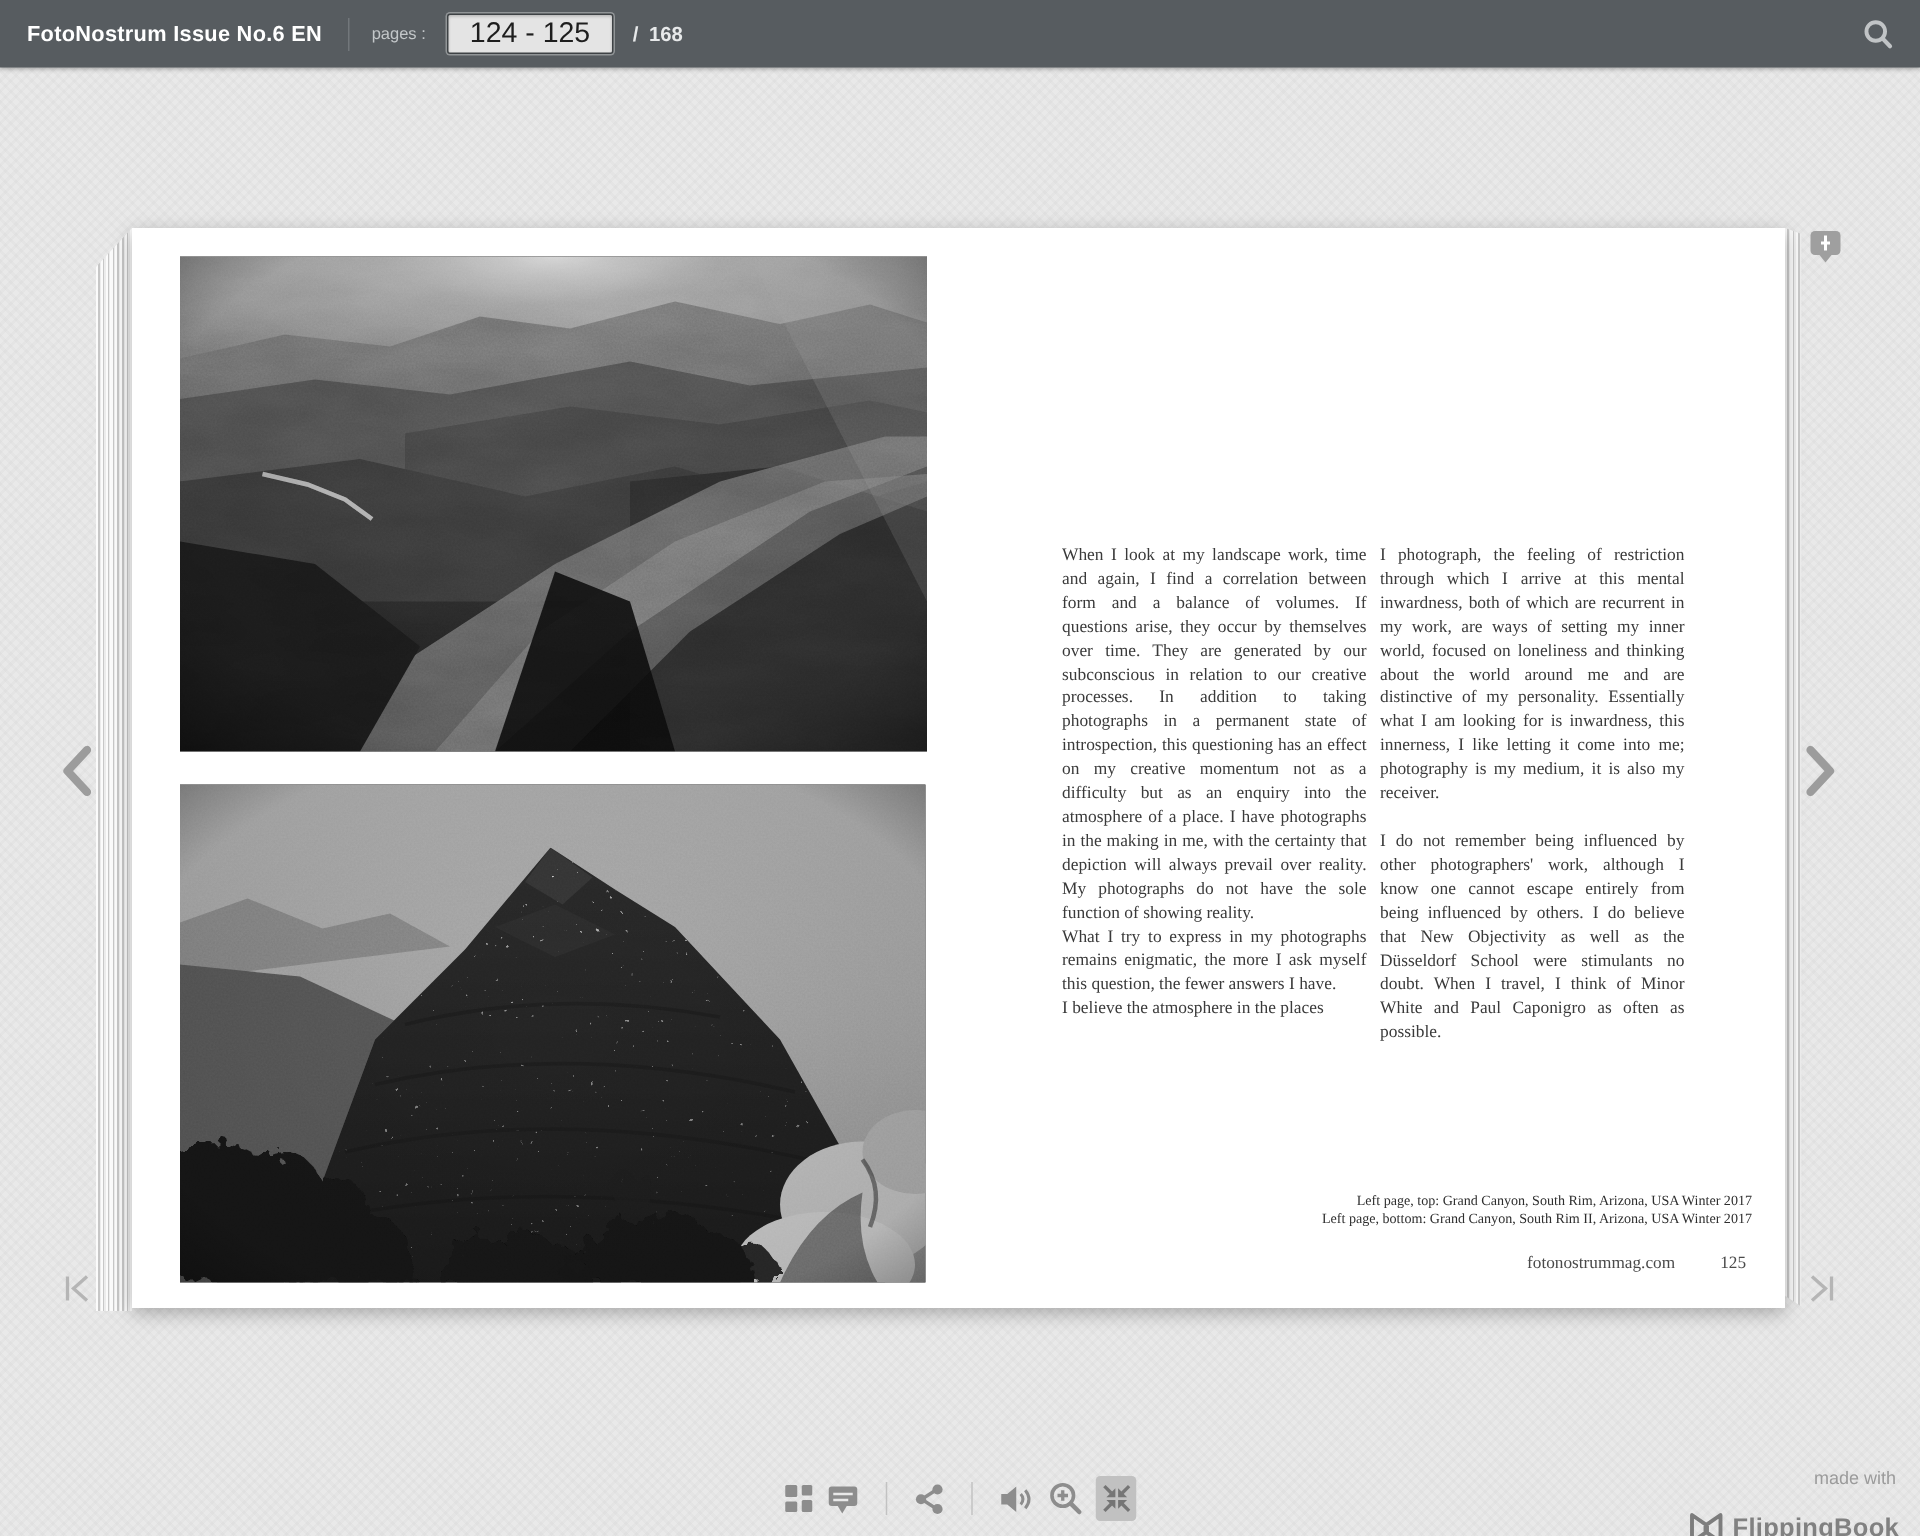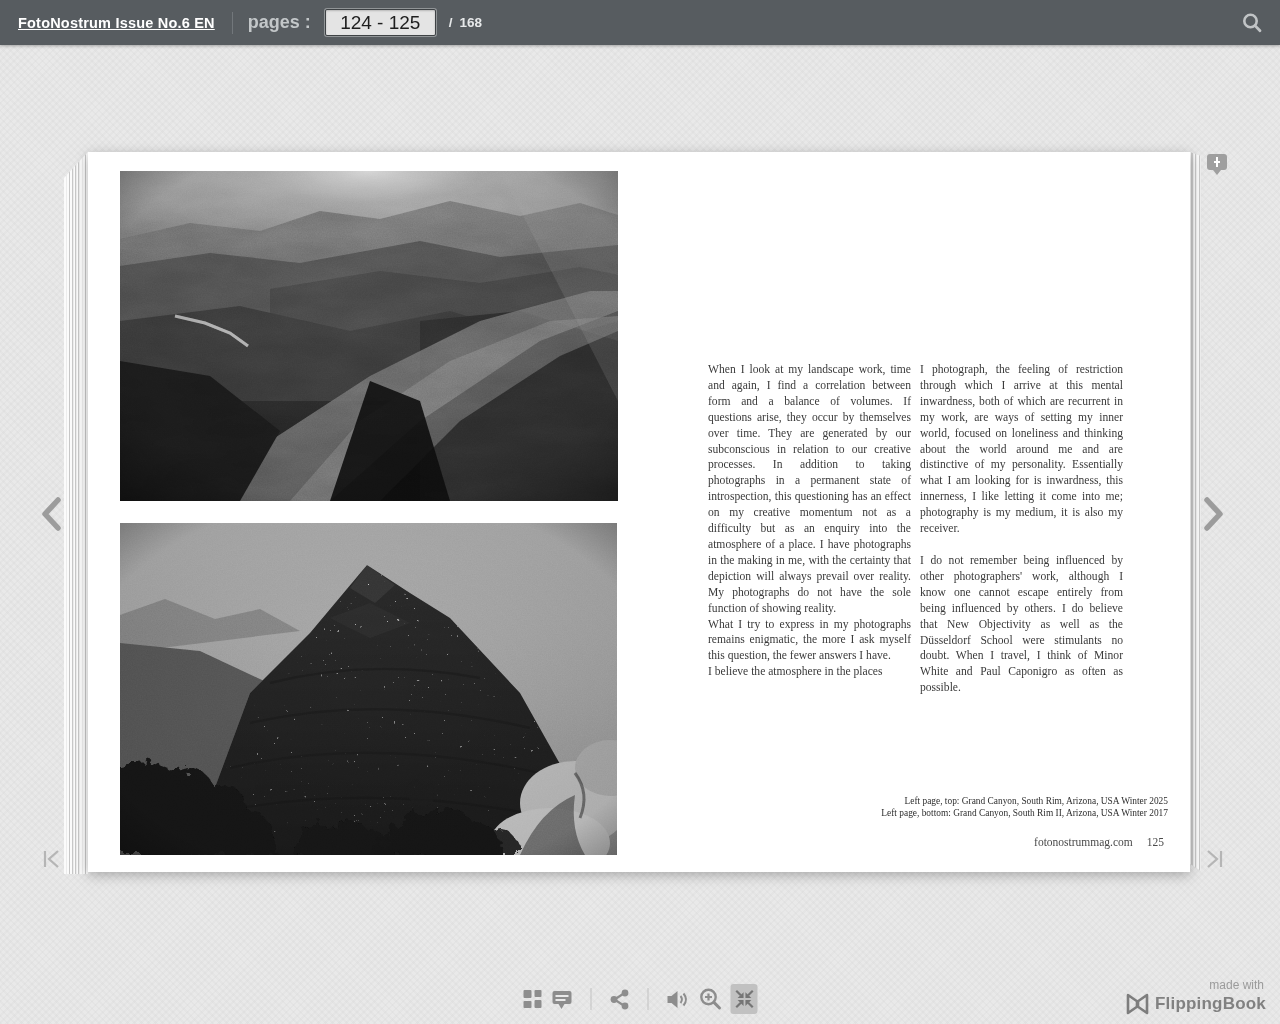--- a/index.html
+++ b/index.html
@@ -12,23 +12,23 @@
       repeating-linear-gradient(-45deg, rgba(0,0,0,0.018) 0 2px, transparent 2px 5px);
     position:relative;
   }
 
   
   .topbar {
     position:absolute; left:0; top:0; width:1280px; height:45px;
     background:#575c60; box-shadow:0 1px 3px rgba(0,0,0,.3);
     display:flex; align-items:center; z-index:20;
   }
-  .topbar .title { color:#ffffff; font-size:14.5px; font-weight:bold; margin-left:18px; letter-spacing:.2px;text-decoration:underline; }
+  .topbar .title { color:#ffffff; font-size:14.5px; font-weight:bold; margin-left:18px; letter-spacing:.2px; }
   .topbar .vdiv { width:1px; height:22px; background:#72777b; margin:0 15px 0 17px; }
-  .topbar .pages-label { color:#c3c7c9; font-size:18px; font-weight:bold; margin-right:14px; }
+  .topbar .pages-label { color:#c3c7c9; font-size:11px; font-weight:normal; margin-right:14px; }
   .pages-input {
     width:111px; height:27px; text-align:center; font-family:"Liberation Sans",sans-serif;
     font-size:19px; color:#1e1e1e; background:#e4e4e4;
     border:1px solid #3e4245; border-radius:2px;
     box-shadow:0 0 0 1px rgba(255,255,255,.35), inset 0 1px 2px rgba(0,0,0,.2);
     outline:none;
   }
   .pages-total { color:#e7e9ea; font-size:13.5px; font-weight:bold; margin-left:13px; }
   .pages-total .sep { margin-right:7px; }
   .search-btn { position:absolute; right:12px; top:7px; width:32px; height:32px; cursor:pointer;
@@ -69,21 +69,21 @@
   .col-2 p + p { margin-top:16px; }
 
   .captions {
     position:absolute; left:560px; top:644px; width:520px; text-align:right;
     font-family:"Liberation Serif", serif; font-size:9.4px; line-height:11.7px; color:#2e2e2e;
   }
   .page-footer {
     position:absolute; left:560px; top:684px; width:516px; text-align:right;
     font-family:"Liberation Serif", serif; font-size:11.5px; color:#4a4a4a;
   }
-  .page-footer .pnum { margin-left:14px; }
+  .page-footer .pnum { margin-left:30px; }
 
   
   .nav { position:absolute; cursor:pointer; }
   .nav-prev { left:38px;  top:450px; }
   .nav-next { left:1201px; top:450px; }
   .nav-first { left:41px;  top:803px; }
   .nav-last  { left:1203px; top:803px; }
 
   
   .plus-badge {
@@ -107,21 +107,21 @@
   }
   .tool { cursor:pointer; display:flex; align-items:center; justify-content:center; }
   .tool + .tool { margin-left:16px; }
   .tb-div { width:1px; height:22px; background:#c2c2c2; margin:0 18px; }
   .tool.active {
     background:#c1c1c1; border-radius:3px; width:27px; height:30px; margin-left:8px;
   }
 
   
   .branding { position:absolute; right:14px; top:933px; text-align:right; cursor:pointer; }
-  .branding .made { font-size:12px; color:#9b9b9b; margin-bottom:1px; margin-right:2px; }
+  .branding .made { font-size:12px; color:#9b9b9b; margin-bottom:16px; margin-right:2px; }
   .branding .row { display:flex; align-items:center; justify-content:flex-end; }
   .branding .bname { font-size:17px; font-weight:bold; color:#818181; margin-left:6px; letter-spacing:.2px; }
 </style>
 </head>
 <body>
 
 <div class="topbar">
   <div class="title">FotoNostrum Issue No.6 EN</div>
   <div class="vdiv"></div>
   <div class="pages-label">pages :</div>
@@ -271,21 +271,21 @@
       <p>When I look at my landscape work, time and again, I find a correlation between form and a balance of volumes. If questions arise, they occur by themselves over time. They are generated by our subconscious in relation to our creative processes. In addition to taking photographs in a permanent state of introspection, this questioning has an effect on my creative momentum not as a difficulty but as an enquiry into the atmosphere of a place. I have photographs in the making in me, with the certainty that depiction will always prevail over reality. My photographs do not have the sole function of showing reality.</p>
       <p>What I try to express in my photographs remains enigmatic, the more I ask myself this question, the fewer answers I have.</p>
       <p>I believe the atmosphere in the places</p>
     </div>
     <div class="col col-2">
       <p>I photograph, the feeling of restriction through which I arrive at this mental inwardness, both of which are recurrent in my work, are ways of setting my inner world, focused on loneliness and thinking about the world around me and are distinctive of my personality. Essentially what I am looking for is inwardness, this innerness, I like letting it come into me; photography is my medium, it is also my receiver.</p>
       <p>I do not remember being influenced by other photographers' work, although I know one cannot escape entirely from being influenced by others. I do believe that New Objectivity as well as the Düsseldorf School were stimulants no doubt. When I travel, I think of Minor White and Paul Caponigro as often as possible.</p>
     </div>
 
     <div class="captions">
-      <div>Left page, top: Grand Canyon, South Rim, Arizona, USA Winter 2025</div>
+      <div>Left page, top: Grand Canyon, South Rim, Arizona, USA Winter 2017</div>
       <div>Left page, bottom: Grand Canyon, South Rim II, Arizona, USA Winter 2017</div>
     </div>
 
     <div class="page-footer">
       <span>fotonostrummag.com</span><span class="pnum">125</span>
     </div>
   </div>
 
   <div class="plus-badge"></div>
 

